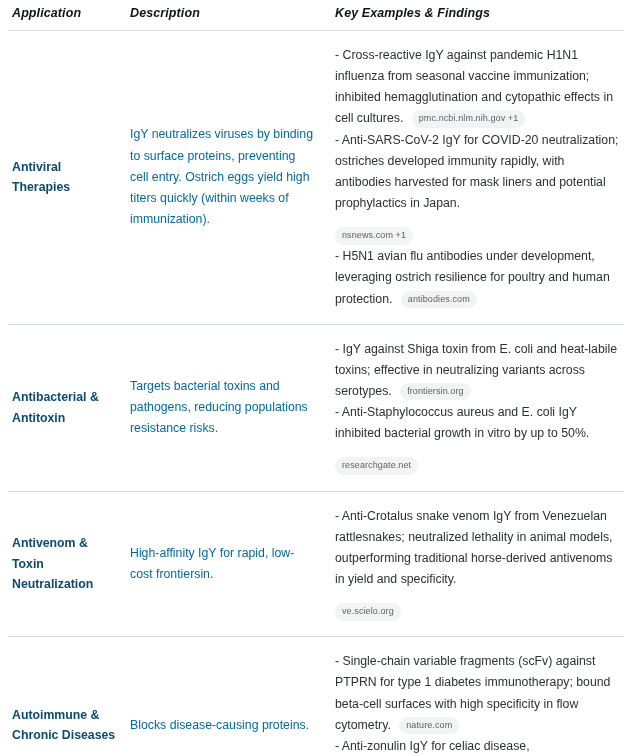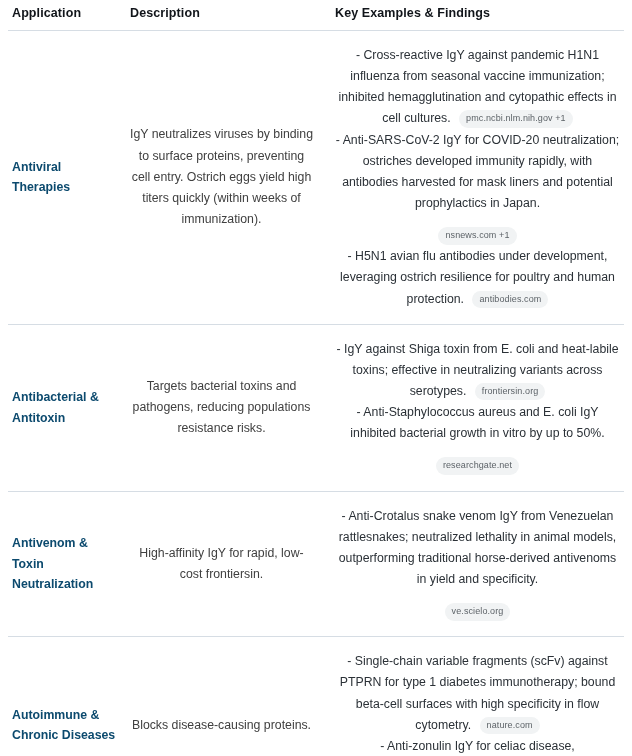--- a/index.html
+++ b/index.html
@@ -35,50 +35,49 @@
   thead th {
     text-align: left;
     vertical-align: bottom;
     font-size: 12.5px;
     font-weight: 700;
     letter-spacing: 0.1px;
     color: #11151a;
     padding: 6px 10px 10px 4px;
     border-bottom: 1px solid #d6dde4;
     white-space: nowrap;
+    font-style: italic;
   }
   thead th.th-key { padding-left: 6px; margin-left: 8px; }
 
   tbody td {
     vertical-align: middle;
     border-bottom: 1px solid #d6dde4;
     padding: 14px 10px 14px 4px;
     font-size: 12.3px;
     line-height: 1.72;
     color: #2b3137;
   }
 
   tbody td.cell-app {
     font-weight: 700;
     color: #0c4a6e;
     line-height: 1.66;
     padding-right: 6px;
   }
 
   tbody td.cell-desc {
-    color: #404040;
+    color: #0369a1;
     padding-right: 16px;
-    text-align: center;
   }
 
   tbody td.cell-key {
     color: #2b3137;
     padding-left: 6px;
     padding-right: 4px;
-    text-align: center;
   }
 
   .finding {
     margin: 0;
   }
   .finding + .finding { margin-top: 0; }
 
   .cite {
     display: inline-block;
     background: #f1f3f4;

